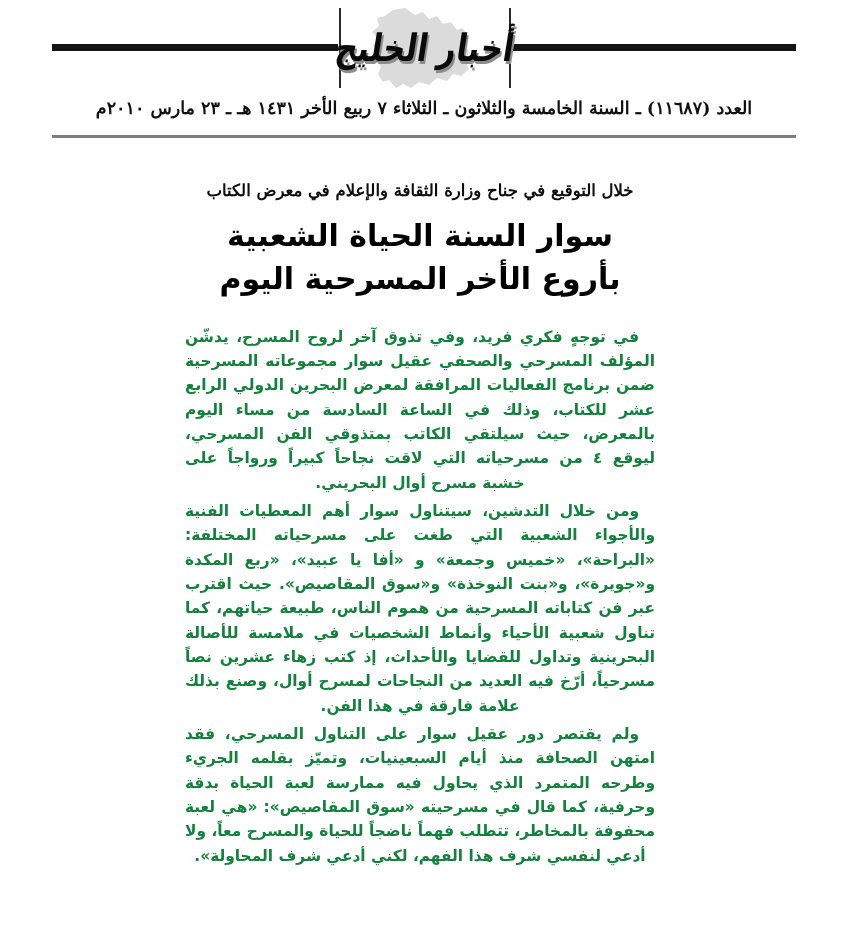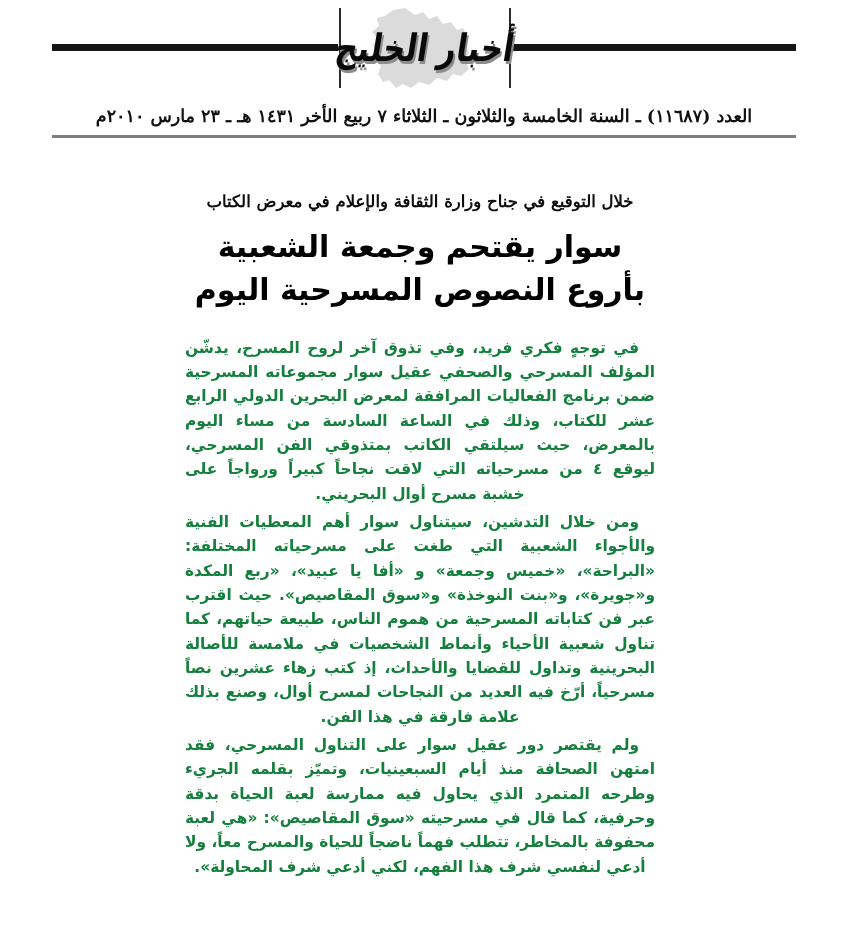--- a/index.html
+++ b/index.html
@@ -84,36 +84,35 @@
     top: 98px;
     left: 52px;
     width: 744px;
     text-align: center;
     font-family: "DejaVu Serif", "Liberation Serif", serif;
     font-weight: bold;
     font-size: 17.5px;
     color: #101010;
     white-space: nowrap;
     letter-spacing: -0.2px;
-    margin-top: 8px;
   }
   .rule-thin {
     position: absolute;
     top: 135px;
     left: 52px;
     width: 744px;
     height: 3px;
     background: #7d7d7d;
   }
 
   
   .article {
     position: absolute;
     left: 185px;
-    top: 191px;
+    top: 180px;
     width: 470px;
   }
   .kicker {
     font-family: "DejaVu Serif", "Liberation Serif", serif;
     font-weight: bold;
     font-size: 16.5px;
     color: #0d0d0d;
     text-align: center;
     line-height: 1.3;
     margin: 0 0 14px 0;
@@ -164,22 +163,22 @@
   </div>
 </div>
 
 <div class="dateline">العدد (١١٦٨٧) ـ السنة الخامسة والثلاثون ـ الثلاثاء ٧ ربيع الأخر ١٤٣١ هـ ـ ٢٣ مارس ٢٠١٠م</div>
 <div class="rule-thin"></div>
 
 <div class="article">
   <div class="kicker">خلال التوقيع في جناح وزارة الثقافة والإعلام في معرض الكتاب</div>
 
   <h1 class="headline">
-    <span class="hl-line">سوار يقتحم وجمعة الشعبية</span>
-    <span class="hl-line">بأروع النصوص المسرحية اليوم</span>
+    <span class="hl-line">سوار السنة الحياة الشعبية</span>
+    <span class="hl-line">بأروع الأخر المسرحية اليوم</span>
   </h1>
 
   <div class="body-copy">
     <p>في توجهٍ فكري فريد، وفي تذوق آخر لروح المسرح، يدشّن المؤلف المسرحي والصحفي عقيل سوار مجموعاته المسرحية ضمن برنامج الفعاليات المرافقة لمعرض البحرين الدولي الرابع عشر للكتاب، وذلك في الساعة السادسة من مساء اليوم بالمعرض، حيث سيلتقي الكاتب بمتذوقي الفن المسرحي، ليوقع ٤ من مسرحياته التي لاقت نجاحاً كبيراً ورواجاً على خشبة مسرح أوال البحريني.</p>
     <p>ومن خلال التدشين، سيتناول سوار أهم المعطيات الفنية والأجواء الشعبية التي طغت على مسرحياته المختلفة: «البراحة»، «خميس وجمعة» و «أفا يا عبيد»، «ربع المكدة و«جويرة»، و«بنت النوخذة» و«سوق المقاصيص». حيث اقترب عبر فن كتاباته المسرحية من هموم الناس، طبيعة حياتهم، كما تناول شعبية الأحياء وأنماط الشخصيات في ملامسة للأصالة البحرينية وتداول للقضايا والأحداث، إذ كتب زهاء عشرين نصاً مسرحياً، أرّخ فيه العديد من النجاحات لمسرح أوال، وصنع بذلك علامة فارقة في هذا الفن.</p>
     <p>ولم يقتصر دور عقيل سوار على التناول المسرحي، فقد امتهن الصحافة منذ أيام السبعينيات، وتميّز بقلمه الجريء وطرحه المتمرد الذي يحاول فيه ممارسة لعبة الحياة بدقة وحرفية، كما قال في مسرحيته «سوق المقاصيص»: «هي لعبة محفوفة بالمخاطر، تتطلب فهماً ناضجاً للحياة والمسرح معاً، ولا أدعي لنفسي شرف هذا الفهم، لكني أدعي شرف المحاولة».</p>
   </div>
 </div>
 
 </body></html>

